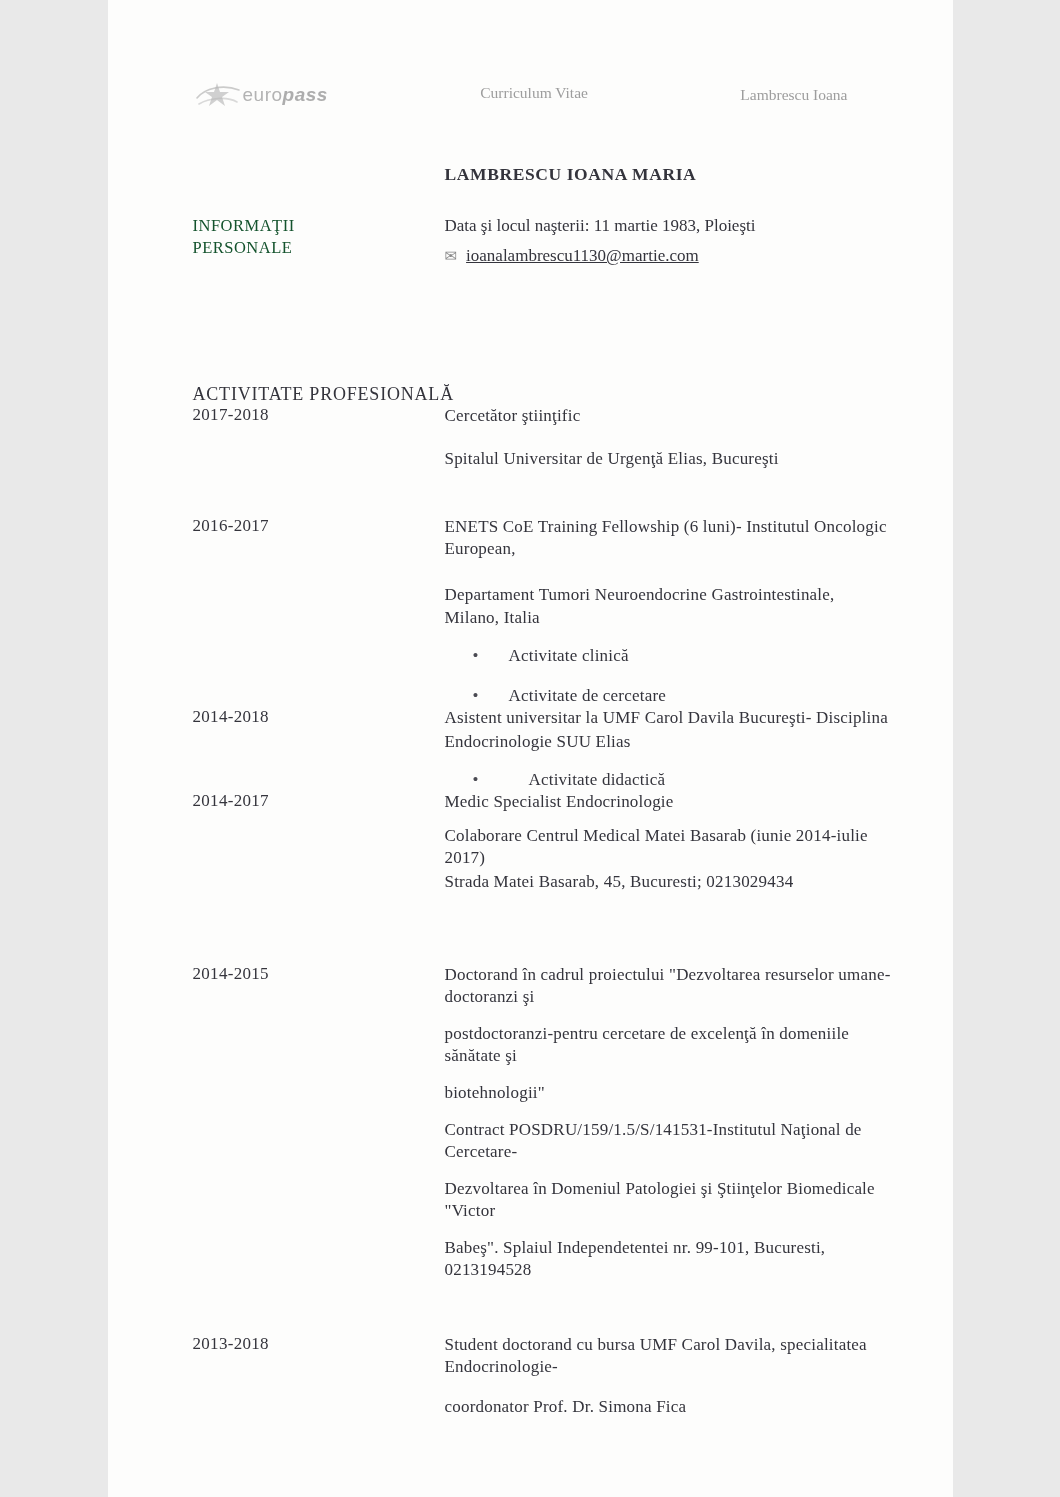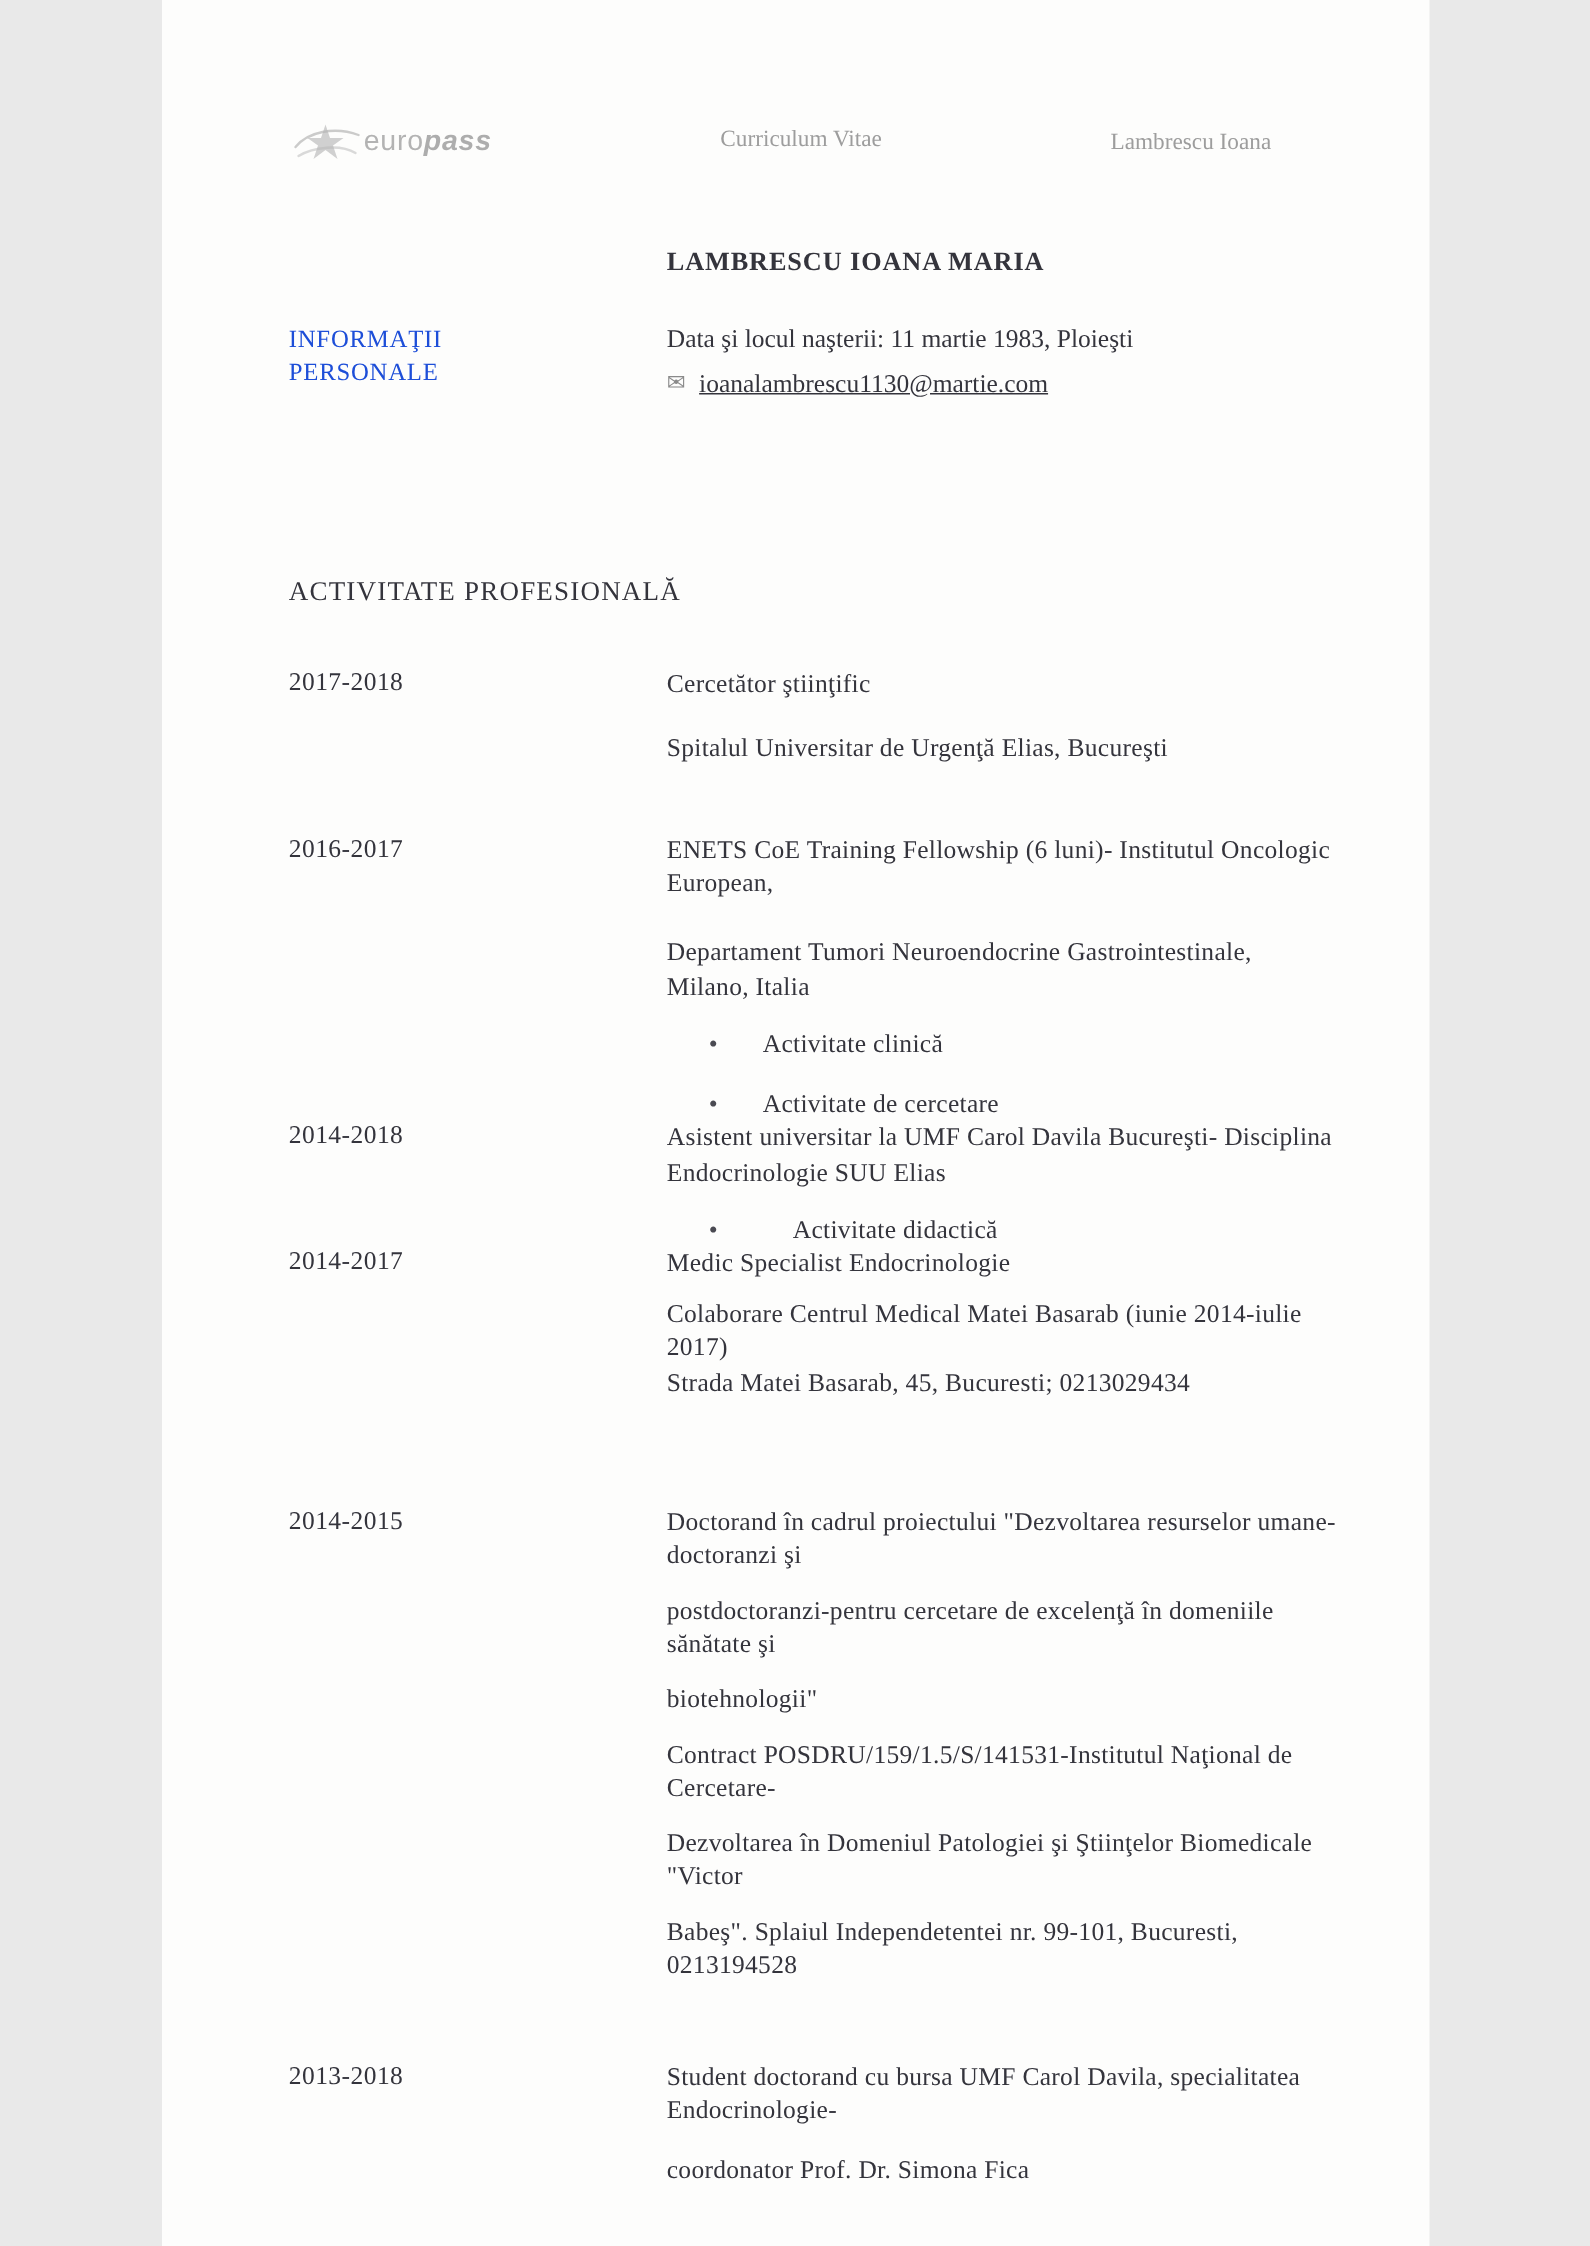--- a/index.html
+++ b/index.html
@@ -36,35 +36,35 @@
     font-size:17.5px;
     font-weight:700;
     letter-spacing:.6px;
   }
   
   .row{display:flex;align-items:flex-start;}
   .col-label{width:252px;flex-shrink:0;}
   .col-content{flex:1;min-width:0;}
   
   .personal{margin-top:30px;}
-  .info-label{font-size:16.5px;letter-spacing:.5px;line-height:1.35;color:#1d4ed8;}
+  .info-label{font-size:16.5px;letter-spacing:.5px;line-height:1.35;color:#14532d;}
   .birth-line{line-height:1.3;}
   .email-line{margin-top:9px;display:flex;align-items:center;gap:9px;}
   .email-icon{color:#8a8a8a;font-size:15px;line-height:1;}
   .email-link{color:#34343c;text-decoration:underline;cursor:pointer;}
   
   .section-title{
     margin:118px 0 0 0;
     font-size:18px;
     font-weight:400;
     letter-spacing:.8px;
   }
   
   .entry{}
-  .e1{margin-top:40px;}
+  .e1{}
   .e2{margin-top:46px;}
   .e3{justify-content:flex-end;}
   .e4{}
   .e5{margin-top:70px;}
   .e6{margin-top:52px;}
   .period{letter-spacing:.3px;}
   .line{line-height:1.3;letter-spacing:.2px;}
   .mt-21{margin-top:21px;}
   .mt-24{margin-top:24px;}
   .mt-18{margin-top:18px;}

